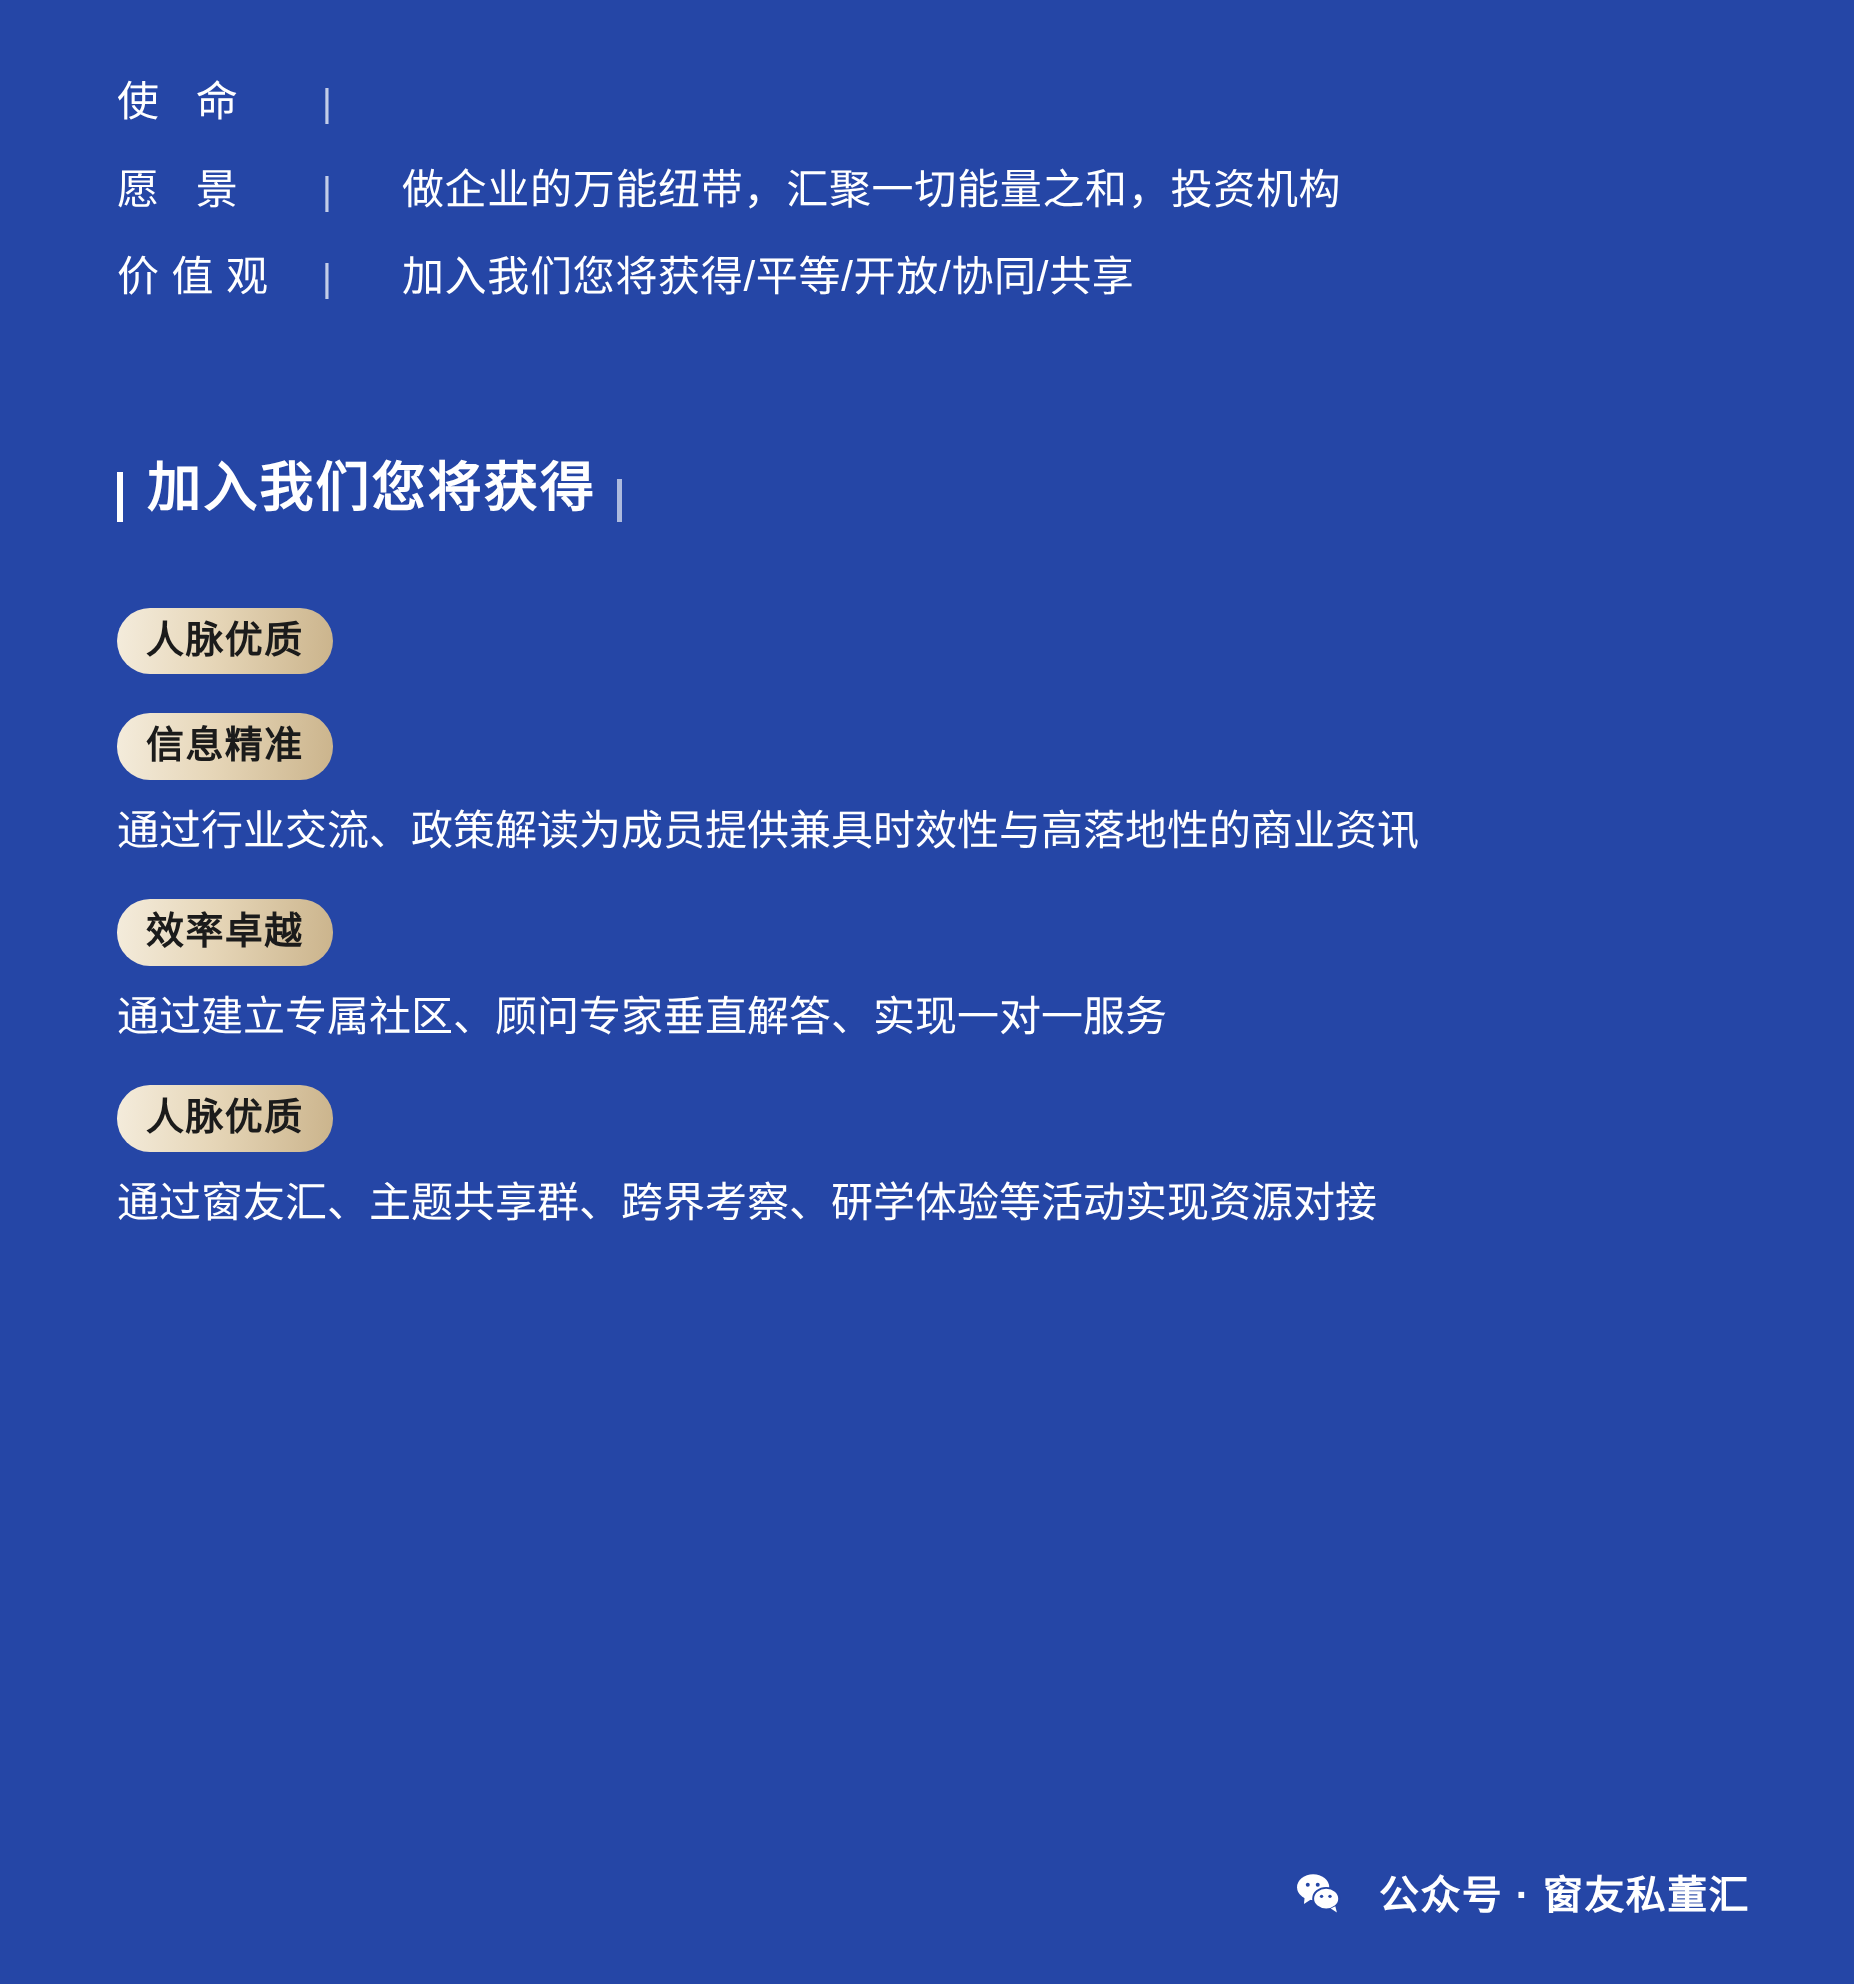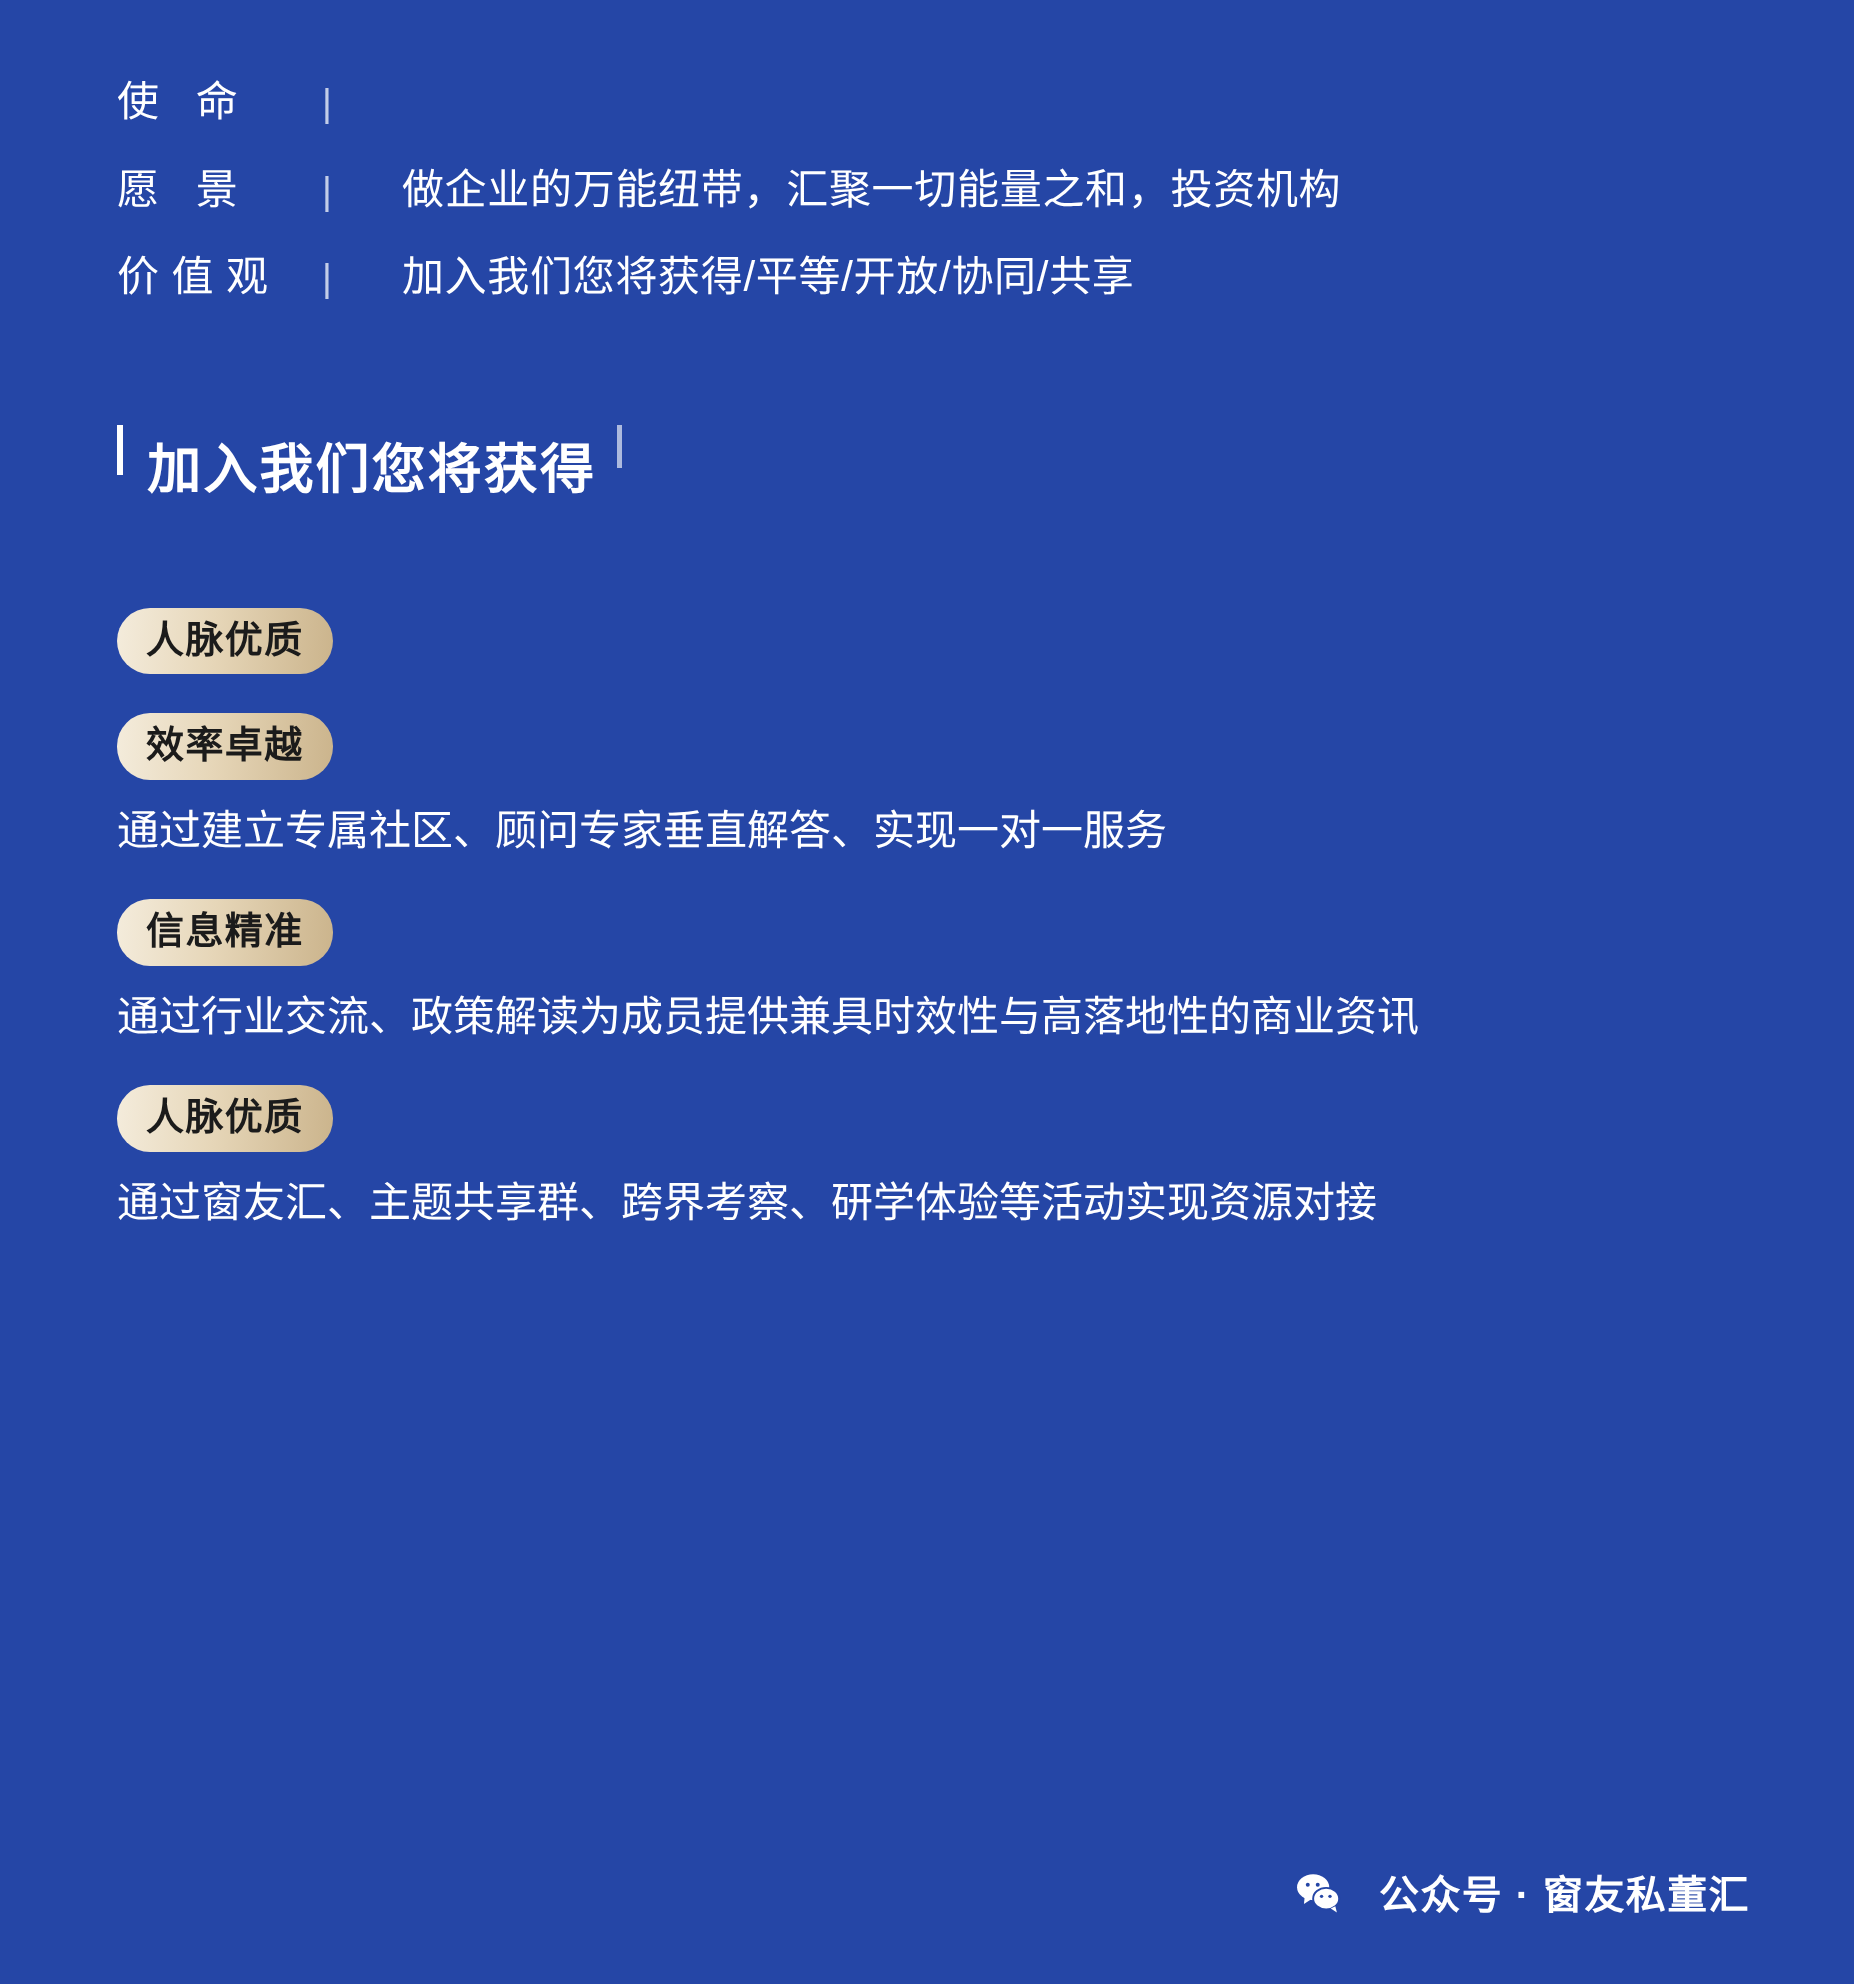--- a/index.html
+++ b/index.html
@@ -48,24 +48,24 @@
   .credo-text {
     font-size: 42px;
     font-weight: 400;
     letter-spacing: 0.7px;
     color: #ffffff;
   }
 
   
   .section-title-wrap {
     position: absolute;
-    top: 425px;
+    top: 443px;
     left: 117px;
     display: flex;
-    align-items: flex-start;
+    align-items: flex-end;
   }
   .title-bar {
     width: 6.3px;
     height: 50px;
     background: #ffffff;
     margin-right: 24px;
     flex: 0 0 auto;
   }
   .section-title {
     font-size: 54px;
@@ -166,27 +166,27 @@
   <span class="title-bar-right"></span>
 </div>
 
 <div class="benefits">
 
   <div class="benefit">
     <div class="pill">人脉优质</div>
   </div>
 
   <div class="benefit">
+    <div class="pill">信息精准</div>
+    <div class="benefit-desc">通过行业交流、政策解读为成员提供兼具时效性与高落地性的商业资讯</div>
+  </div>
+
+  <div class="benefit">
     <div class="pill">效率卓越</div>
     <div class="benefit-desc">通过建立专属社区、顾问专家垂直解答、实现一对一服务</div>
-  </div>
-
-  <div class="benefit">
-    <div class="pill">信息精准</div>
-    <div class="benefit-desc">通过行业交流、政策解读为成员提供兼具时效性与高落地性的商业资讯</div>
   </div>
 
   <div class="benefit">
     <div class="pill">人脉优质</div>
     <div class="benefit-desc">通过窗友汇、主题共享群、跨界考察、研学体验等活动实现资源对接</div>
   </div>
 
 </div>
 
 <div class="footer">

